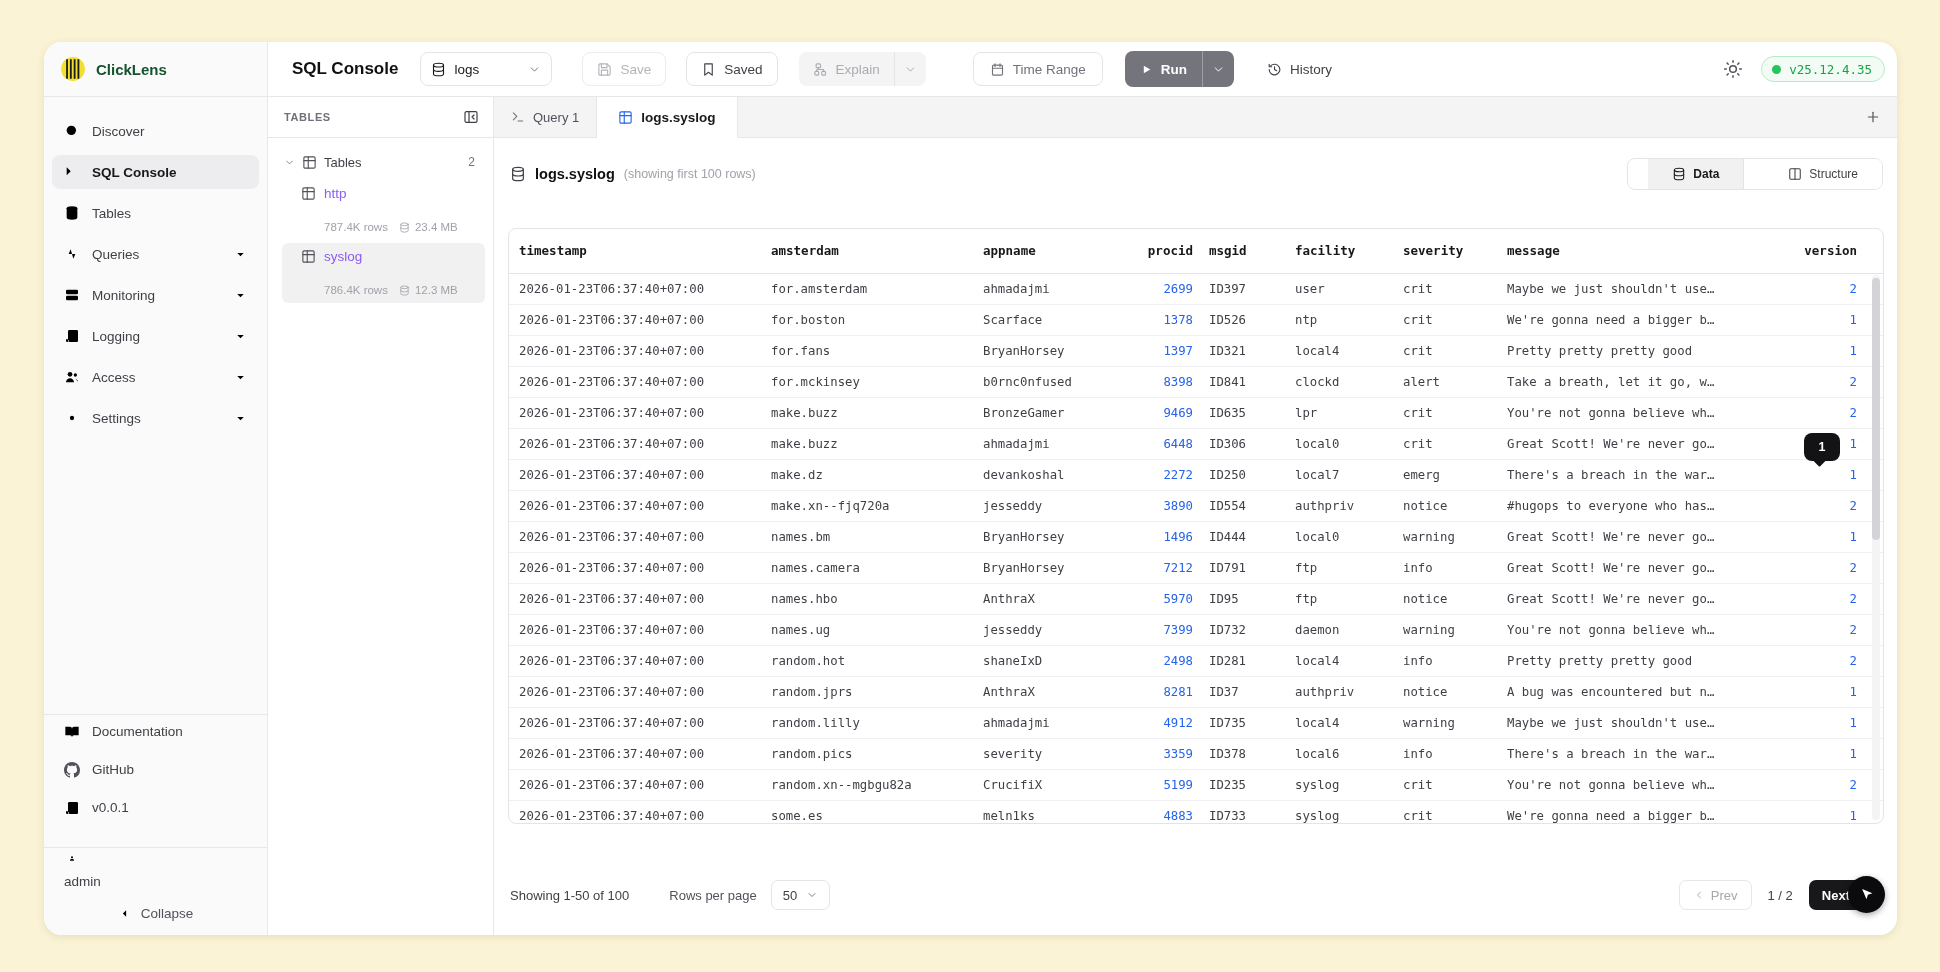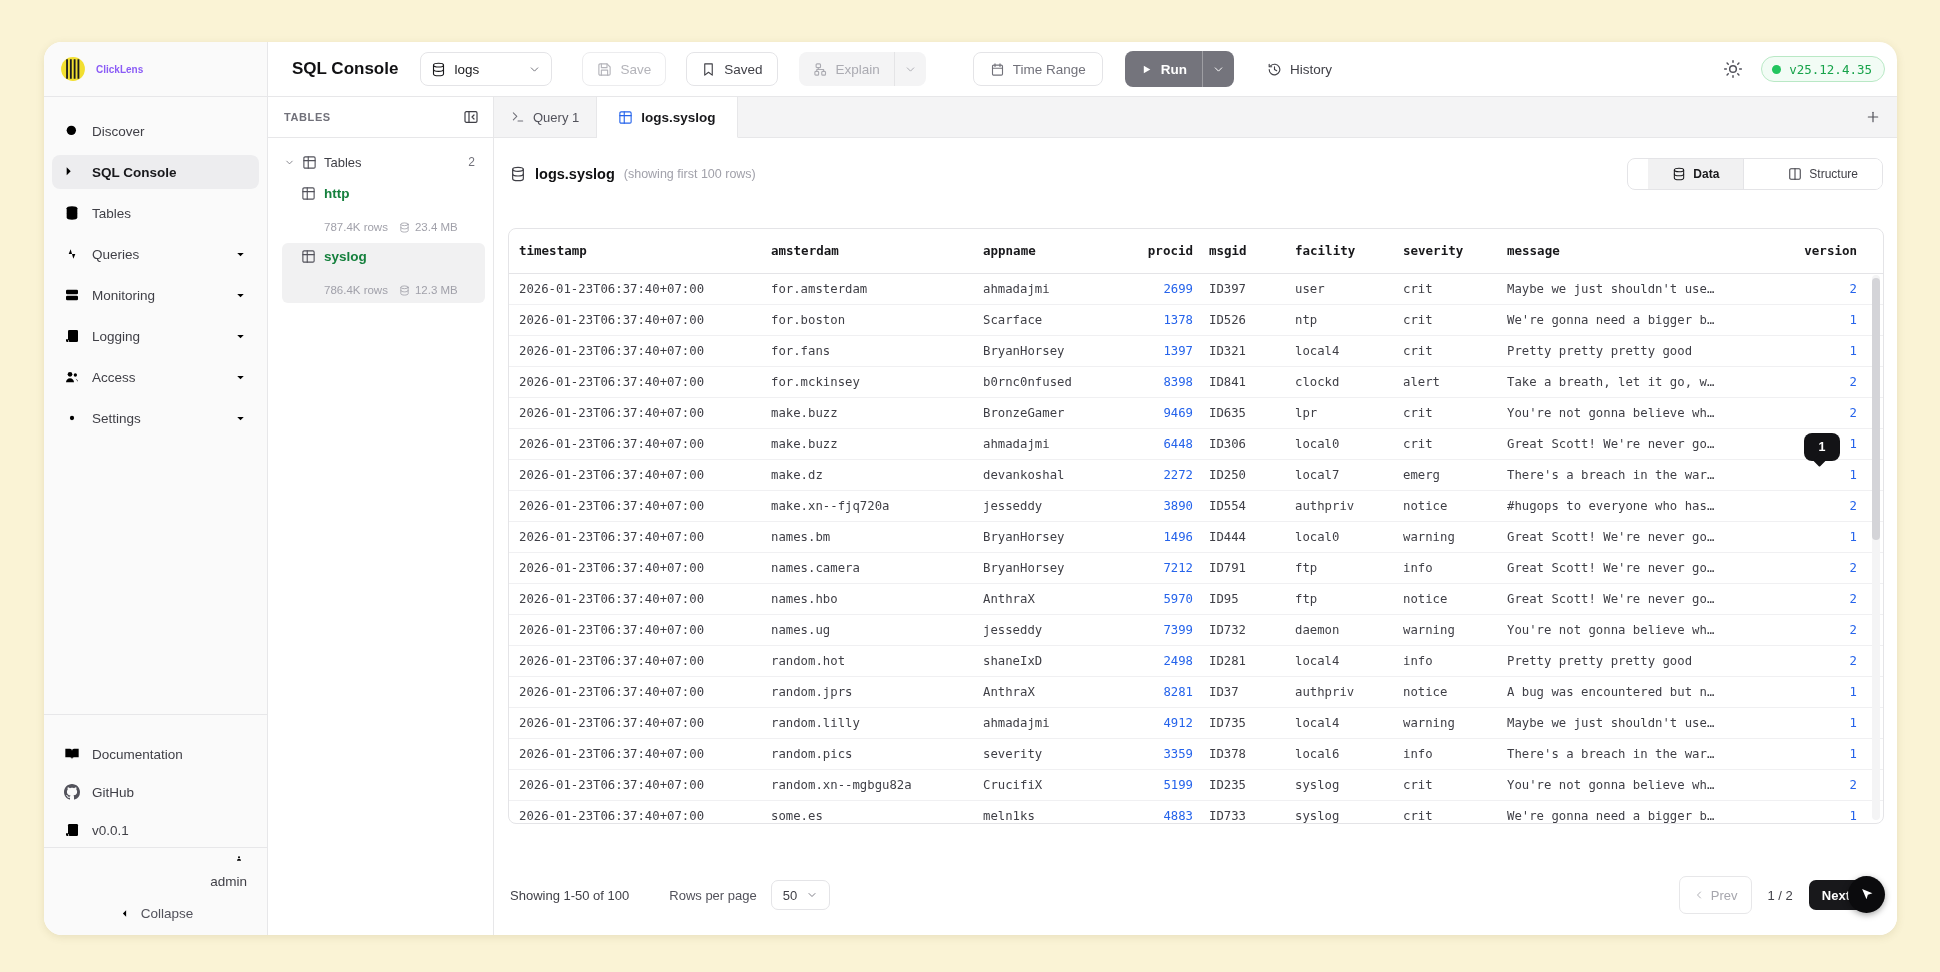--- a/index.html
+++ b/index.html
@@ -7,31 +7,31 @@
   body { background:#faf3d5; font-family:"Liberation Sans", sans-serif; }
   .icon { stroke:currentColor; fill:none; stroke-width:1.8; stroke-linecap:round; stroke-linejoin:round; }
   .icon.fill { fill:currentColor; stroke:none; }
 
   .card { position:absolute; left:44px; top:42px; width:1853px; height:893px; background:#fff;
           border-radius:18px; box-shadow:0 2px 8px rgba(90,80,20,.12); display:flex; overflow:hidden; }
 
   
   .sidebar { width:224px; background:#fafafa; border-right:1px solid #e7e7e9; position:relative; flex:none; }
   .side-header { height:55px; display:flex; align-items:center; padding:0 16px; border-bottom:1px solid #e7e7e9; gap:10px; }
-  .brand { font-size:10px; font-weight:bold; color:#8b5cf6; }
+  .brand { font-size:15px; font-weight:bold; color:#14532d; }
   .nav { padding:17px 8px 0 8px; }
   .nav-item { height:34px; margin-bottom:7px; display:flex; align-items:center; gap:12px; padding:0 12px;
               border-radius:8px; color:#3f3f46; font-size:13.5px; cursor:default; }
   .nav-item svg { width:16px; height:16px; color:#52525b; flex:none; }
   .nav-item .chev { margin-left:auto; width:13px; height:13px; color:#9b9ba3; }
   .nav-item.active { background:#ededef; color:#18181b; font-weight:bold; }
   .nav-item.active svg { color:#18181b; }
   .side-bottom { position:absolute; left:0; right:0; bottom:0; }
   .side-links { border-top:1px solid #e7e7e9; padding:9px 8px; }
-  .side-row { height:38px; display:flex; align-items:flex-end; gap:12px; padding:0 12px; color:#3f3f46; font-size:13.5px; border-radius:8px; }
+  .side-row { height:38px; display:flex; align-items:flex-start; gap:12px; padding:0 12px; color:#3f3f46; font-size:13.5px; border-radius:8px; }
   .side-row svg { width:16px; height:16px; color:#52525b; }
   .side-user { border-top:1px solid #e7e7e9; padding:7px 8px 2px 8px; }
   .side-user .side-row { height:34px;flex-direction:column; }
   .collapse-row { height:44px; display:flex; align-items:center; justify-content:center; gap:10px; color:#52525b; font-size:13.5px; }
   .collapse-row svg { width:13px; height:13px; }
 
   
   .right { flex:1; display:flex; flex-direction:column; min-width:0; }
   .toolbar { height:55px; border-bottom:1px solid #e7e7e9; display:flex; align-items:center; padding:0 12px 0 24px; flex:none; }
   .page-title { font-size:17px; font-weight:bold; color:#111113; margin-right:22px; }
@@ -68,21 +68,21 @@
   .panel-header { height:41px; border-bottom:1px solid #e7e7e9; display:flex; align-items:center; padding:0 14px 0 16px; }
   .panel-title { font-size:11px; font-weight:bold; letter-spacing:.6px; color:#71717a; }
   .panel-collapse { margin-left:auto; width:16px; height:16px; color:#3f3f46; }
   .tree { padding:9px 4px 0 4px; }
   .tree-group { height:30px; display:flex; align-items:center; gap:7px; padding:0 14px 0 12px; color:#3f3f46; font-size:13px; }
   .tree-group svg.t { width:15px; height:15px; color:#52525b; }
   .tree-group .chev { width:11px; height:11px; color:#71717a; }
   .tree-count { margin-left:auto; font-size:12px; color:#71717a; }
   .tree-item { margin:3px 4px 3px 10px; border-radius:6px; padding:6px 8px 7px 19px; }
   .tree-item.selected { background:#f1f1f2; }
-  .ti-name { display:flex; align-items:center; gap:8px; font-size:13.5px; font-weight:bold; color:#15803d; }
+  .ti-name { display:flex; align-items:center; gap:8px; font-size:13.5px; font-weight:normal; color:#8b5cf6; }
   .ti-name svg { width:15px; height:15px; color:#52525b; }
   .ti-meta { display:flex; align-items:center; gap:5px; margin:20px 0 0 23px; font-size:11.5px; color:#a1a1aa; }
   .ti-meta svg { width:11px; height:11px; margin-left:6px; }
 
   
   .main { flex:1; display:flex; flex-direction:column; min-width:0; }
   .tabbar { height:41px; background:#f4f4f5; border-bottom:1px solid #e7e7e9; display:flex; flex:none; }
   .tab { display:flex; align-items:center; gap:8px; padding:0 17px; font-size:13px; color:#52525b; border-right:1px solid #e7e7e9; }
   .tab svg { width:14px; height:14px; color:#71717a; }
   .tab.active { background:#fff; font-size:13.5px; font-weight:bold; color:#18181b; margin-bottom:-1px; border-bottom:1px solid #fff; padding:0 21px; }
@@ -116,21 +116,21 @@
   .col-version   { text-align:right; padding-right:26px; }
   td.col-version { color:#2563eb; }
   .vscroll { position:absolute; top:46px; bottom:3px; right:3px; width:8px; background:#f4f4f5; border-radius:4px; }
   .vthumb { position:absolute; top:3px; left:0; width:8px; height:262px; background:#d4d4d8; border-radius:4px; }
 
   .grid-footer { position:absolute; left:16px; right:16px; top:740px; height:34px; display:flex; align-items:center; font-size:13px; color:#3f3f46; }
   .rpp-label { color:#52525b; margin-left:40px; }
   .rpp-select { display:flex; align-items:center; gap:9px; height:30px; border:1px solid #e4e4e7; border-radius:7px; padding:0 11px; margin-left:14px; background:#fff; }
   .rpp-select svg { width:12px; height:12px; color:#71717a; }
   .pg-right { margin-left:auto; display:flex; align-items:center; }
-  .pg-prev { display:flex; align-items:center; gap:6px; height:38px; border:1px solid #e7e7e9; border-radius:7px; padding:0 13px; color:#a6a6ad; background:#fff; }
+  .pg-prev { display:flex; align-items:center; gap:6px; height:30px; border:1px solid #e7e7e9; border-radius:7px; padding:0 13px; color:#a6a6ad; background:#fff; }
   .pg-prev svg { width:12px; height:12px; }
   .pg-page { margin:0 16px; color:#3f3f46; }
   .pg-next { display:flex; align-items:center; gap:6px; height:30px; border-radius:7px; padding:0 13px; color:#fff; background:#18181b; font-weight:bold; }
   .pg-next svg { width:12px; height:12px; }
 
   
   .cell-tooltip { position:absolute; left:1760px; top:391px; width:36px; height:28px; background:#131316; border-radius:8px;
                   color:#fff; font-size:12.5px; font-weight:bold; display:flex; align-items:center; justify-content:center; z-index:6; }
   .cell-tooltip::after { content:""; position:absolute; bottom:-4px; left:11px; width:9px; height:9px; background:#131316;
                          transform:rotate(45deg); border-radius:1px; }

